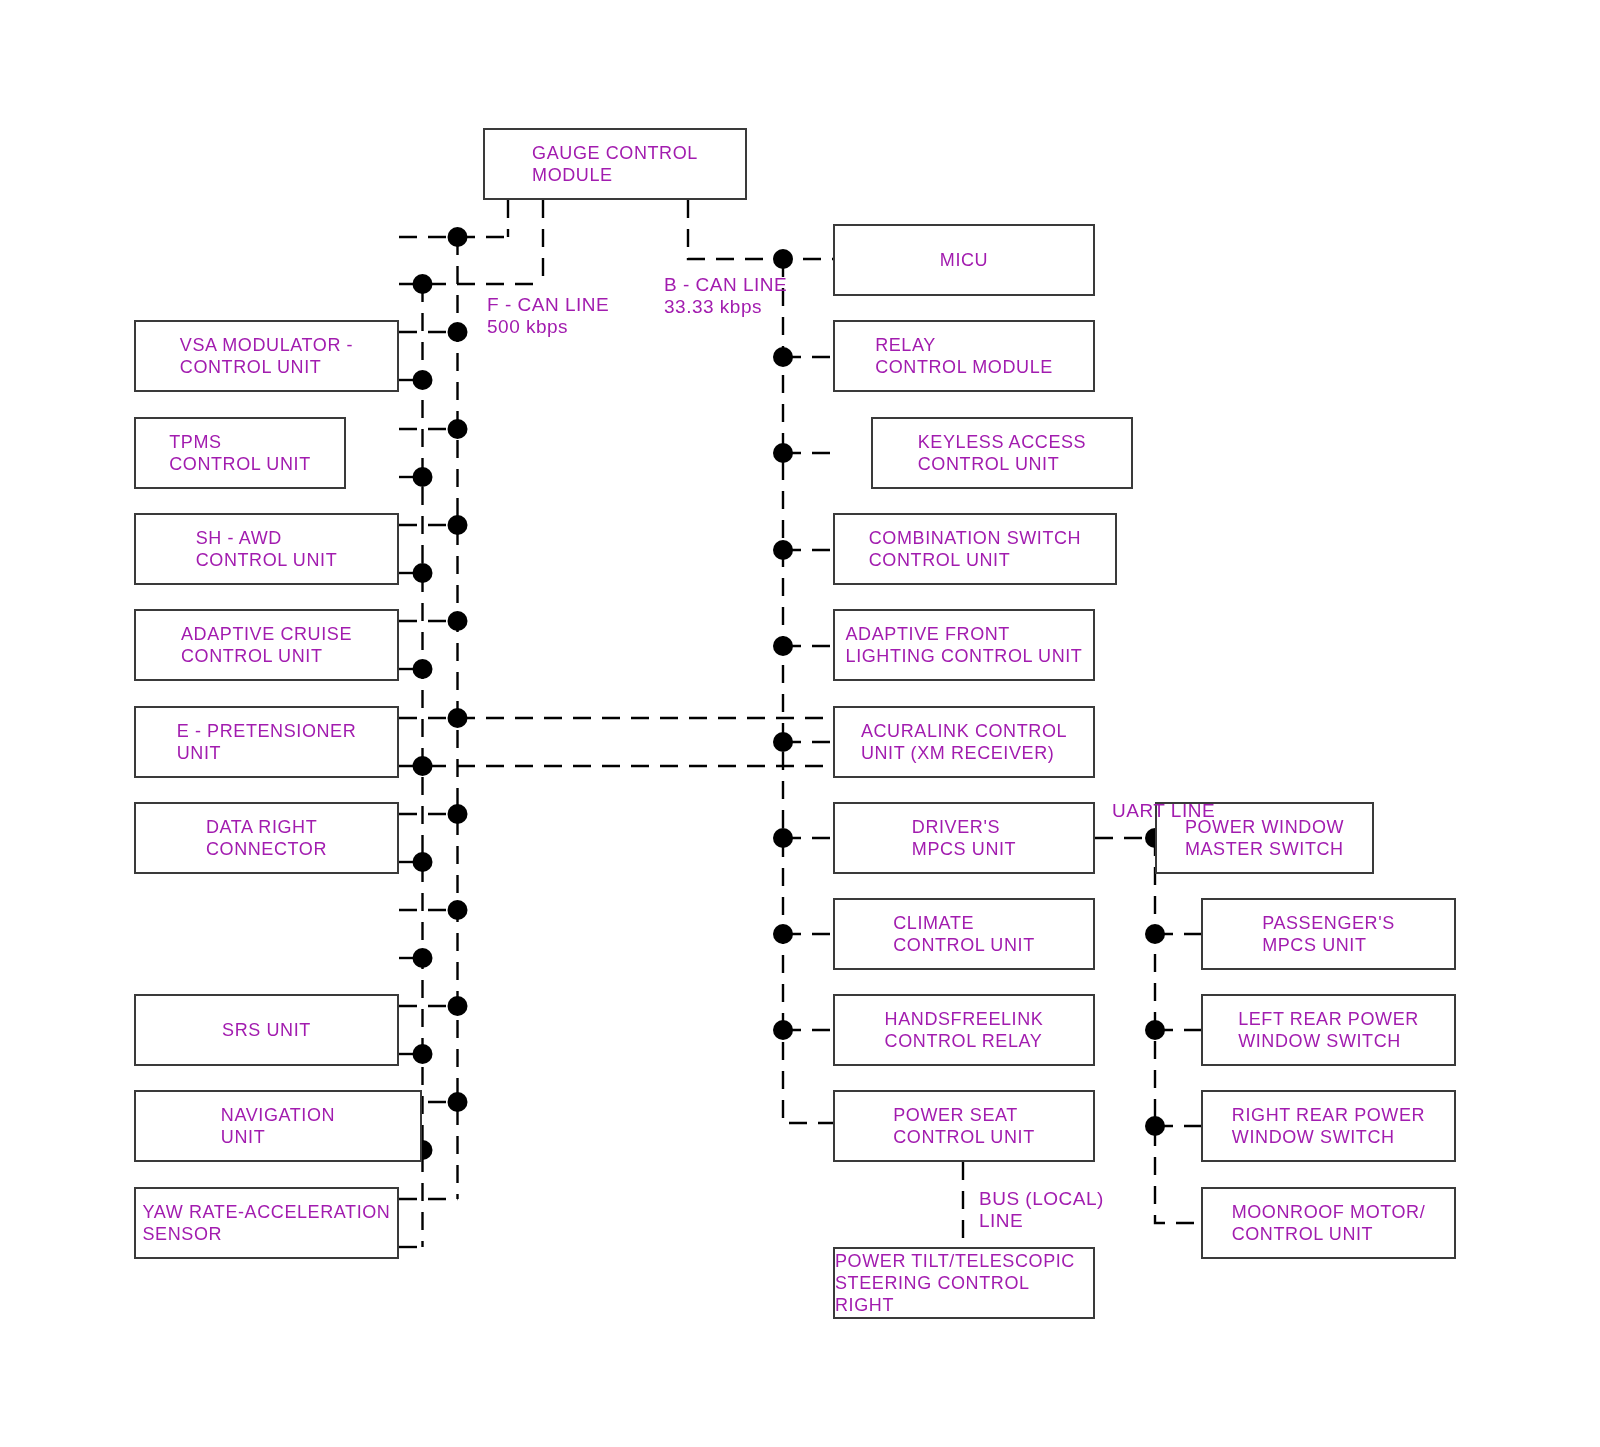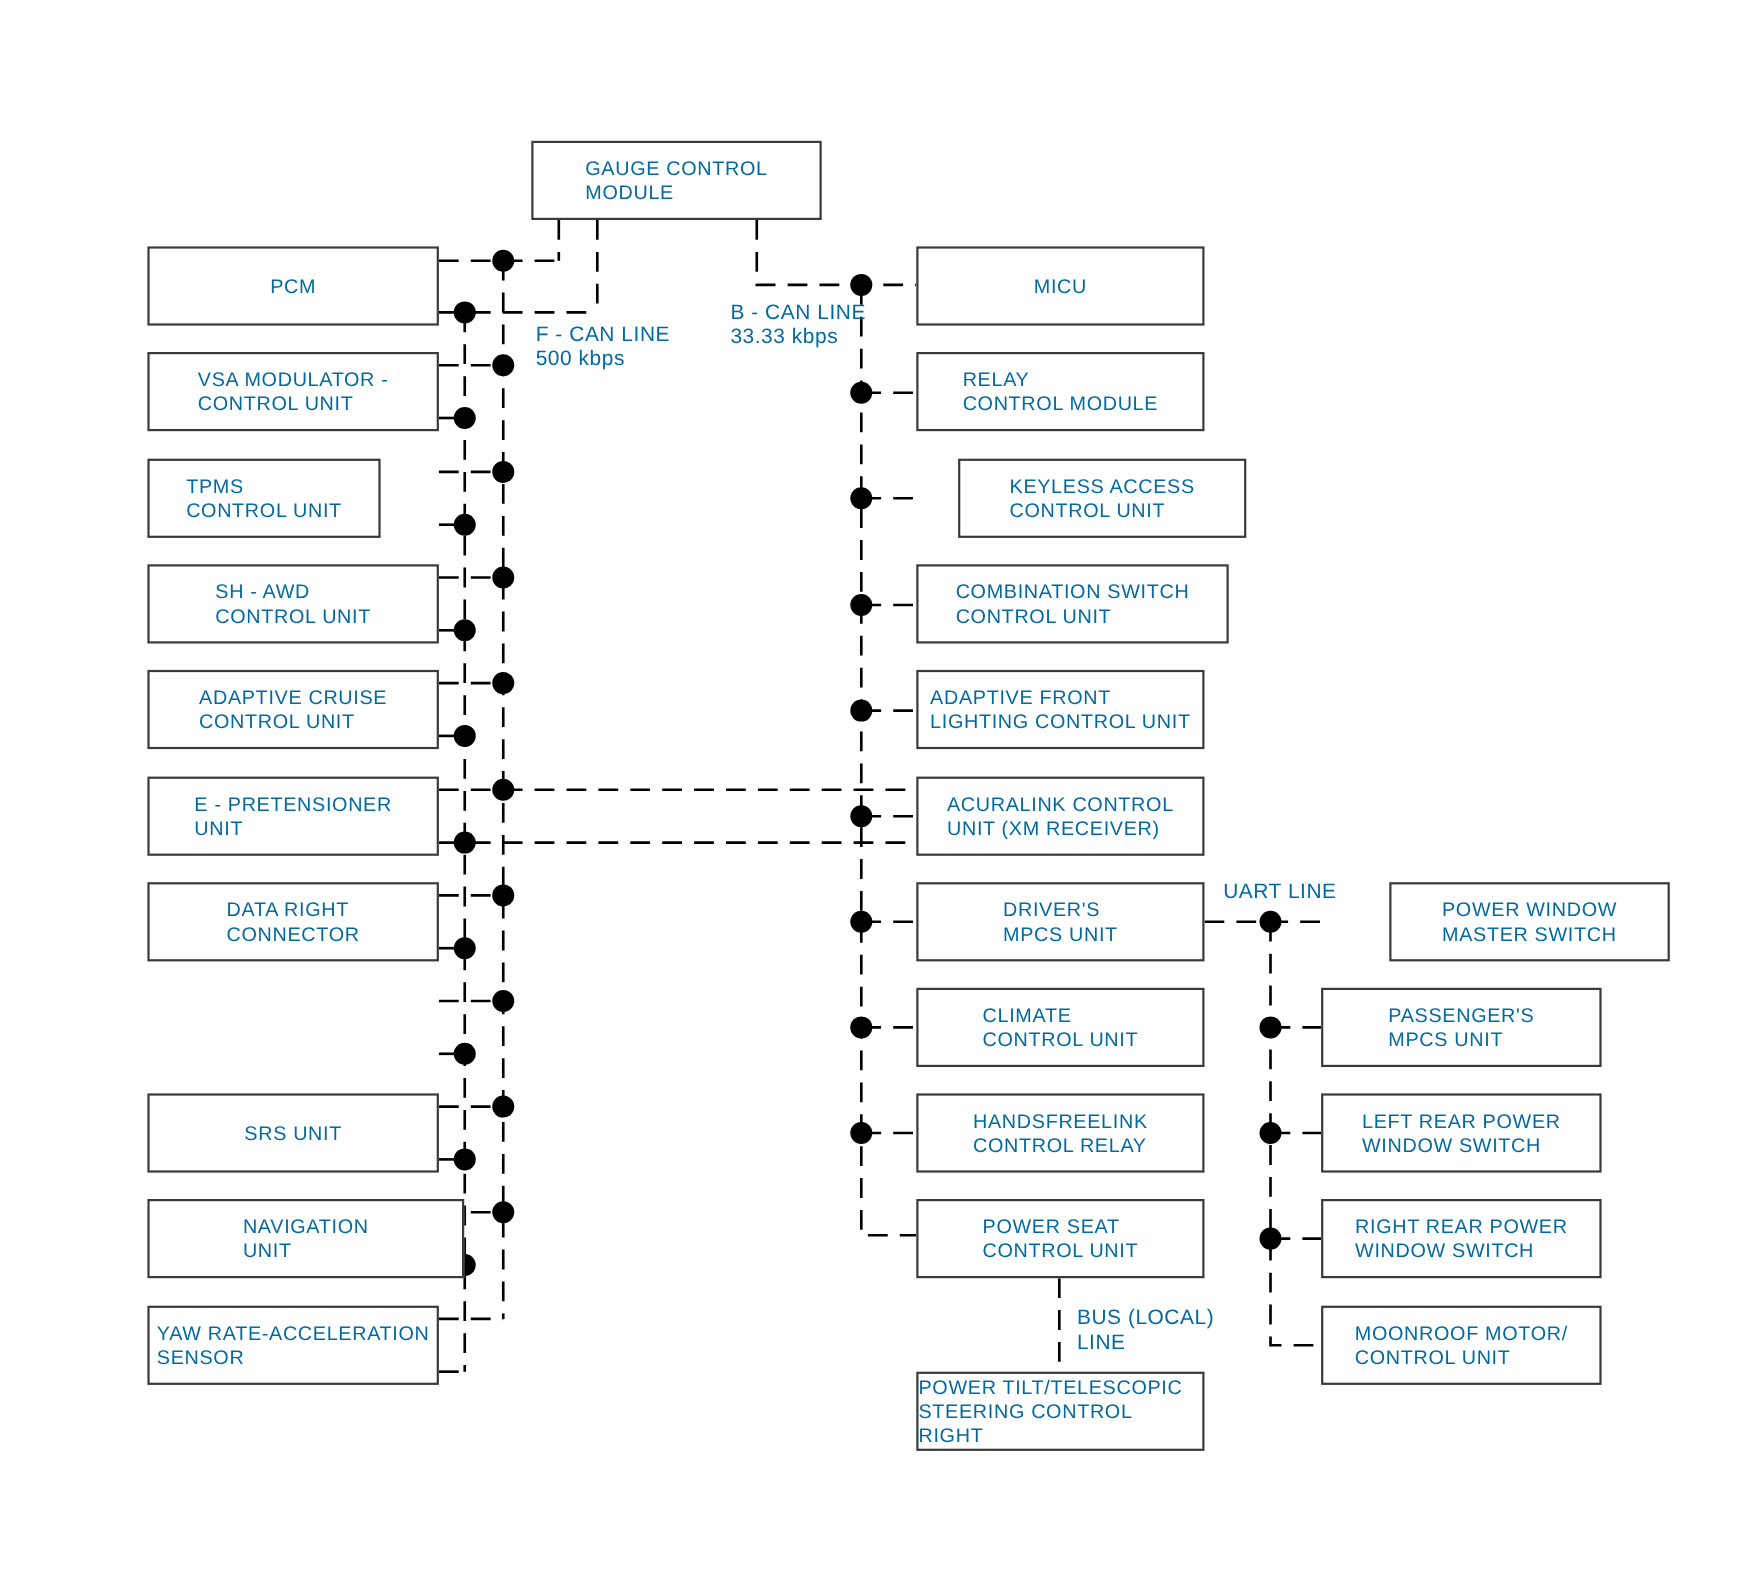--- a/index.html
+++ b/index.html
@@ -1,18 +1,18 @@
 <!DOCTYPE html>
 <html><head>
 <meta charset="utf-8">
 <style>
   html,body{margin:0;padding:0;background:#fff;}
   #canvas{
     position:relative;width:1600px;height:1447px;background:#ffffff;
-    font-family:"Liberation Sans",sans-serif;color:#0369a1;overflow:hidden;
+    font-family:"Liberation Sans",sans-serif;color:#a21caf;overflow:hidden;
   }
   svg.wires{position:absolute;left:0;top:0;z-index:1;}
   .box{
     position:absolute;height:72px;border:2px solid #3a3a3a;background:#ffffff;
     box-sizing:border-box;display:flex;align-items:center;justify-content:center;
     z-index:2;
   }
   .box .lbl{
     font-size:18px;line-height:22px;letter-spacing:.6px;
     white-space:pre-line;text-align:left;
@@ -132,23 +132,20 @@
       <circle cx="1155" cy="1030" r="10"></circle>
         <circle cx="1155" cy="1126" r="10"></circle>
     </g>
   </svg>
 
   <div class="box" style="left:483px;top:128px;width:264px">
     <span class="lbl">GAUGE CONTROL
 MODULE</span>
   </div>
 
-  <div class="box" style="left:134px;top:224px;width:265px">
-      <span class="lbl">PCM</span>
-    </div>
   <div class="box" style="left:134px;top:320px;width:265px">
       <span class="lbl">VSA MODULATOR -
 CONTROL UNIT</span>
     </div>
   <div class="box" style="left:134px;top:417px;width:212px">
       <span class="lbl">TPMS
 CONTROL UNIT</span>
     </div>
   <div class="box" style="left:134px;top:513px;width:265px">
       <span class="lbl">SH - AWD
@@ -215,21 +212,21 @@
     </div>
   <div class="box" style="left:833px;top:1090px;width:262px">
       <span class="lbl">POWER SEAT
 CONTROL UNIT</span>
     </div>
   <div class="box" style="left:833px;top:1247px;width:262px">
       <span class="lbl">POWER TILT/TELESCOPIC
 STEERING CONTROL RIGHT</span>
     </div>
 
-  <div class="box" style="left:1263px;top:802px;width:255px">
+  <div class="box" style="left:1155px;top:802px;width:219px">
       <span class="lbl">POWER WINDOW
 MASTER SWITCH</span>
     </div>
   <div class="box" style="left:1201px;top:898px;width:255px">
       <span class="lbl">PASSENGER'S
 MPCS UNIT</span>
     </div>
   <div class="box" style="left:1201px;top:994px;width:255px">
       <span class="lbl">LEFT REAR POWER
 WINDOW SWITCH</span>

